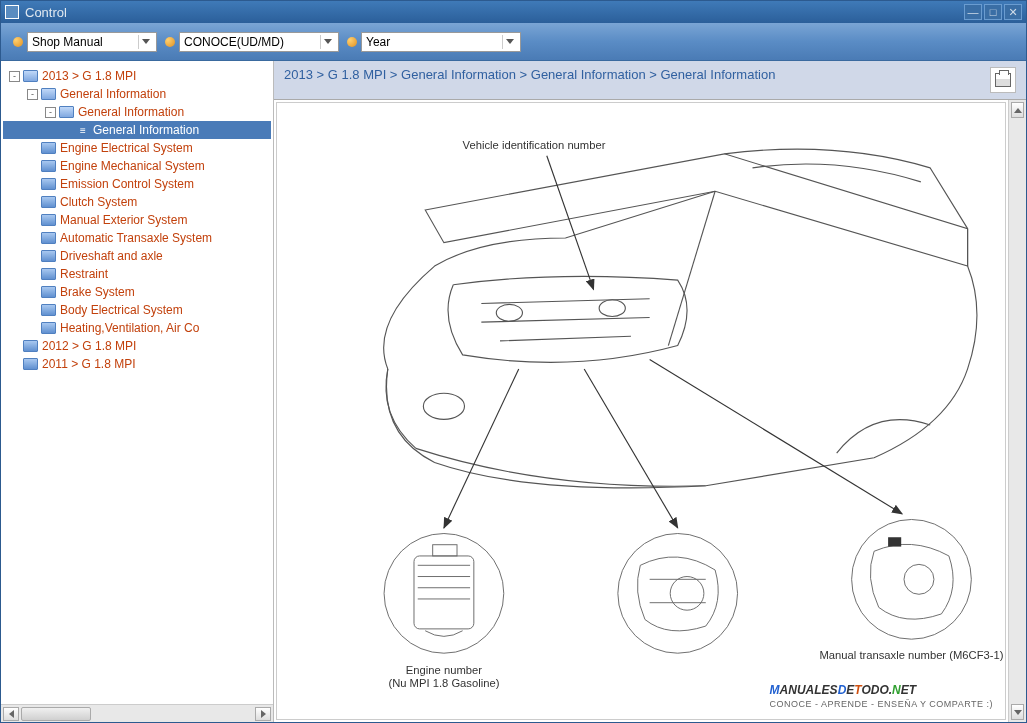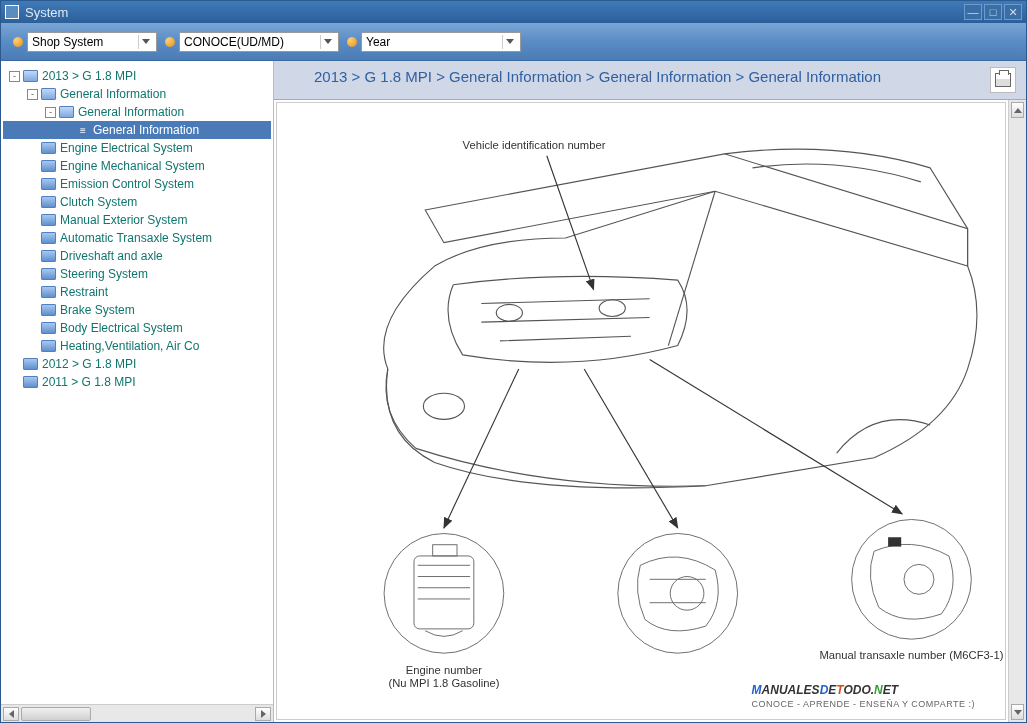--- a/index.html
+++ b/index.html
@@ -25,76 +25,76 @@
 
 .sidebar { width: 273px; background: #fff; border-right: 1px solid #bbb; display: flex; flex-direction: column; position: relative; }
 .tree { flex: 1; padding: 6px 2px; overflow: hidden; }
 .tree-node { display: flex; align-items: center; padding: 2px 0; white-space: nowrap; cursor: pointer; }
 .tree-node .indent { display: inline-block; }
 .tree-node .toggle { width: 11px; height: 11px; border: 1px solid #888; background: #fff; display: inline-flex; align-items: center; justify-content: center; font-size: 9px; line-height: 1; margin-right: 3px; color: #555; }
 .tree-node .toggle.empty { border: none; background: none; }
 .tree-node .icon-folder { width: 15px; height: 12px; background: linear-gradient(to bottom, #a8c8f0, #6090d0); border: 1px solid #5080c0; margin-right: 4px; border-radius: 1px; }
 .tree-node .icon-folder-open { width: 15px; height: 12px; background: linear-gradient(to bottom, #c0d8f8, #80a8e0); border: 1px solid #5080c0; margin-right: 4px; border-radius: 1px; }
 .tree-node .icon-doc { width: 12px; height: 12px; display: inline-flex; align-items: center; justify-content: center; margin-right: 4px; color: #fff; font-size: 10px; }
-.tree-node .label { color: #0f766e; }
+.tree-node .label { color: #c2410c; }
 .tree-node.selected { background: #4a7bb8; }
 .tree-node.selected .label { color: #fff; }
 
 .sidebar-scroll-h { height: 18px; background: #e8e8e8; border-top: 1px solid #ccc; display: flex; align-items: center; padding: 0 2px; }
 .sidebar-scroll-h .sc-btn { width: 16px; height: 14px; background: linear-gradient(#fff,#ddd); border: 1px solid #aaa; display: flex; align-items: center; justify-content: center; }
 .sidebar-scroll-h .sc-track { flex: 1; height: 14px; position: relative; margin: 0 2px; }
 .sidebar-scroll-h .sc-thumb { position: absolute; left: 0; width: 70px; height: 14px; background: linear-gradient(#f0f0f0,#d0d0d0); border: 1px solid #aaa; border-radius: 2px; }
 .sc-left-arrow { width:0;height:0;border-top:4px solid transparent;border-bottom:4px solid transparent;border-right:5px solid #666; }
 .sc-right-arrow { width:0;height:0;border-top:4px solid transparent;border-bottom:4px solid transparent;border-left:5px solid #666; }
 
 .content { flex: 1; display: flex; flex-direction: column; background: #fff; position: relative; }
 .breadcrumb-bar { background: #d0d8e8; padding: 6px 10px; display: flex; align-items: flex-start; border-bottom: 1px solid #aaa; }
-.breadcrumb { color: #3060a0; font-size: 15px; flex: 1; line-height: 1.3; margin-left: 30px; }
+.breadcrumb { color: #3060a0; font-size: 13px; flex: 1; line-height: 1.3; }
 .print-btn { width: 26px; height: 26px; background: #fff; border: 1px solid #bbb; display: flex; align-items: center; justify-content: center; cursor: pointer; margin-left: 8px; }
 .print-icon { width: 16px; height: 14px; border: 1px solid #666; background: linear-gradient(#fff 40%, #ddd 40%); position: relative; }
 .print-icon::before { content: ''; position: absolute; top: -4px; left: 3px; width: 8px; height: 4px; border: 1px solid #666; border-bottom: none; background: #fff; }
 
 .content-body { flex: 1; display: flex; overflow: hidden; }
 .diagram-area { flex: 1; background: #fff; border: 1px solid #ccc; margin: 2px; position: relative; overflow: hidden; padding-left: 36px; }
 .diagram-area svg { width: 100%; height: 100%; }
 
 .content-scroll-v { width: 18px; background: #e8e8e8; border-left: 1px solid #ccc; display: flex; flex-direction: column; padding: 2px 0; }
 .content-scroll-v .sc-btn-v { height: 16px; background: linear-gradient(#fff,#ddd); border: 1px solid #aaa; display:flex;align-items:center;justify-content:center; margin: 0 2px; }
 .content-scroll-v .sc-track-v { flex: 1; }
 .sc-up-arrow { width:0;height:0;border-left:4px solid transparent;border-right:4px solid transparent;border-bottom:5px solid #666; }
 .sc-down-arrow { width:0;height:0;border-left:4px solid transparent;border-right:4px solid transparent;border-top:5px solid #666; }
 
-.watermark { position: absolute; bottom: 10px; right: 30px; text-align: left; pointer-events: none; }
+.watermark { position: absolute; bottom: 10px; right: 12px; text-align: left; pointer-events: none; }
 .watermark .wm-main { font-size: 20px; font-weight: bold; font-style: italic; }
 .watermark .wm-main .m { color: #2060d0; }
 .watermark .wm-main .d { color: #2060d0; }
 .watermark .wm-main .t { color: #d05010; }
 .watermark .wm-main .n { color: #30a030; }
 .watermark .wm-sub { font-size: 9px; color: #666; letter-spacing: 0.5px; }
 </style>
 </head>
 <body>
 
 <div class="window">
 
   <div class="title-bar">
     <div class="app-icon"></div>
-    <div class="title">System</div>
+    <div class="title">Control</div>
     <div class="win-btns">
       <div class="win-btn">—</div>
       <div class="win-btn">□</div>
       <div class="win-btn">✕</div>
     </div>
   </div>
 
   <div class="toolbar">
     <div class="dropdown-group">
       <div class="bullet"></div>
       <div class="dropdown" style="min-width:130px">
-        <span class="dd-text">Shop System</span>
+        <span class="dd-text">Shop Manual</span>
         <span class="dd-arrow">
             <span class="arrow-down"></span>
           </span>
       </div>
     </div>
     <div class="dropdown-group">
       <div class="bullet"></div>
       <div class="dropdown" style="min-width:160px">
         <span class="dd-text">CONOCE(UD/MD)</span>
         <span class="dd-arrow">
@@ -175,26 +175,20 @@
             <span class="indent" style="width: 24px;"></span>
             <span class="toggle empty"></span>
             <span class="icon-folder"></span>
             <span class="label">Automatic Transaxle System</span>
           </div>
           <div class="tree-node">
             <span class="indent" style="width: 24px;"></span>
             <span class="toggle empty"></span>
             <span class="icon-folder"></span>
             <span class="label">Driveshaft and axle</span>
-          </div>
-          <div class="tree-node">
-            <span class="indent" style="width: 24px;"></span>
-            <span class="toggle empty"></span>
-            <span class="icon-folder"></span>
-            <span class="label">Steering System</span>
           </div>
           <div class="tree-node">
             <span class="indent" style="width: 24px;"></span>
             <span class="toggle empty"></span>
             <span class="icon-folder"></span>
             <span class="label">Restraint</span>
           </div>
           <div class="tree-node">
             <span class="indent" style="width: 24px;"></span>
             <span class="toggle empty"></span>

